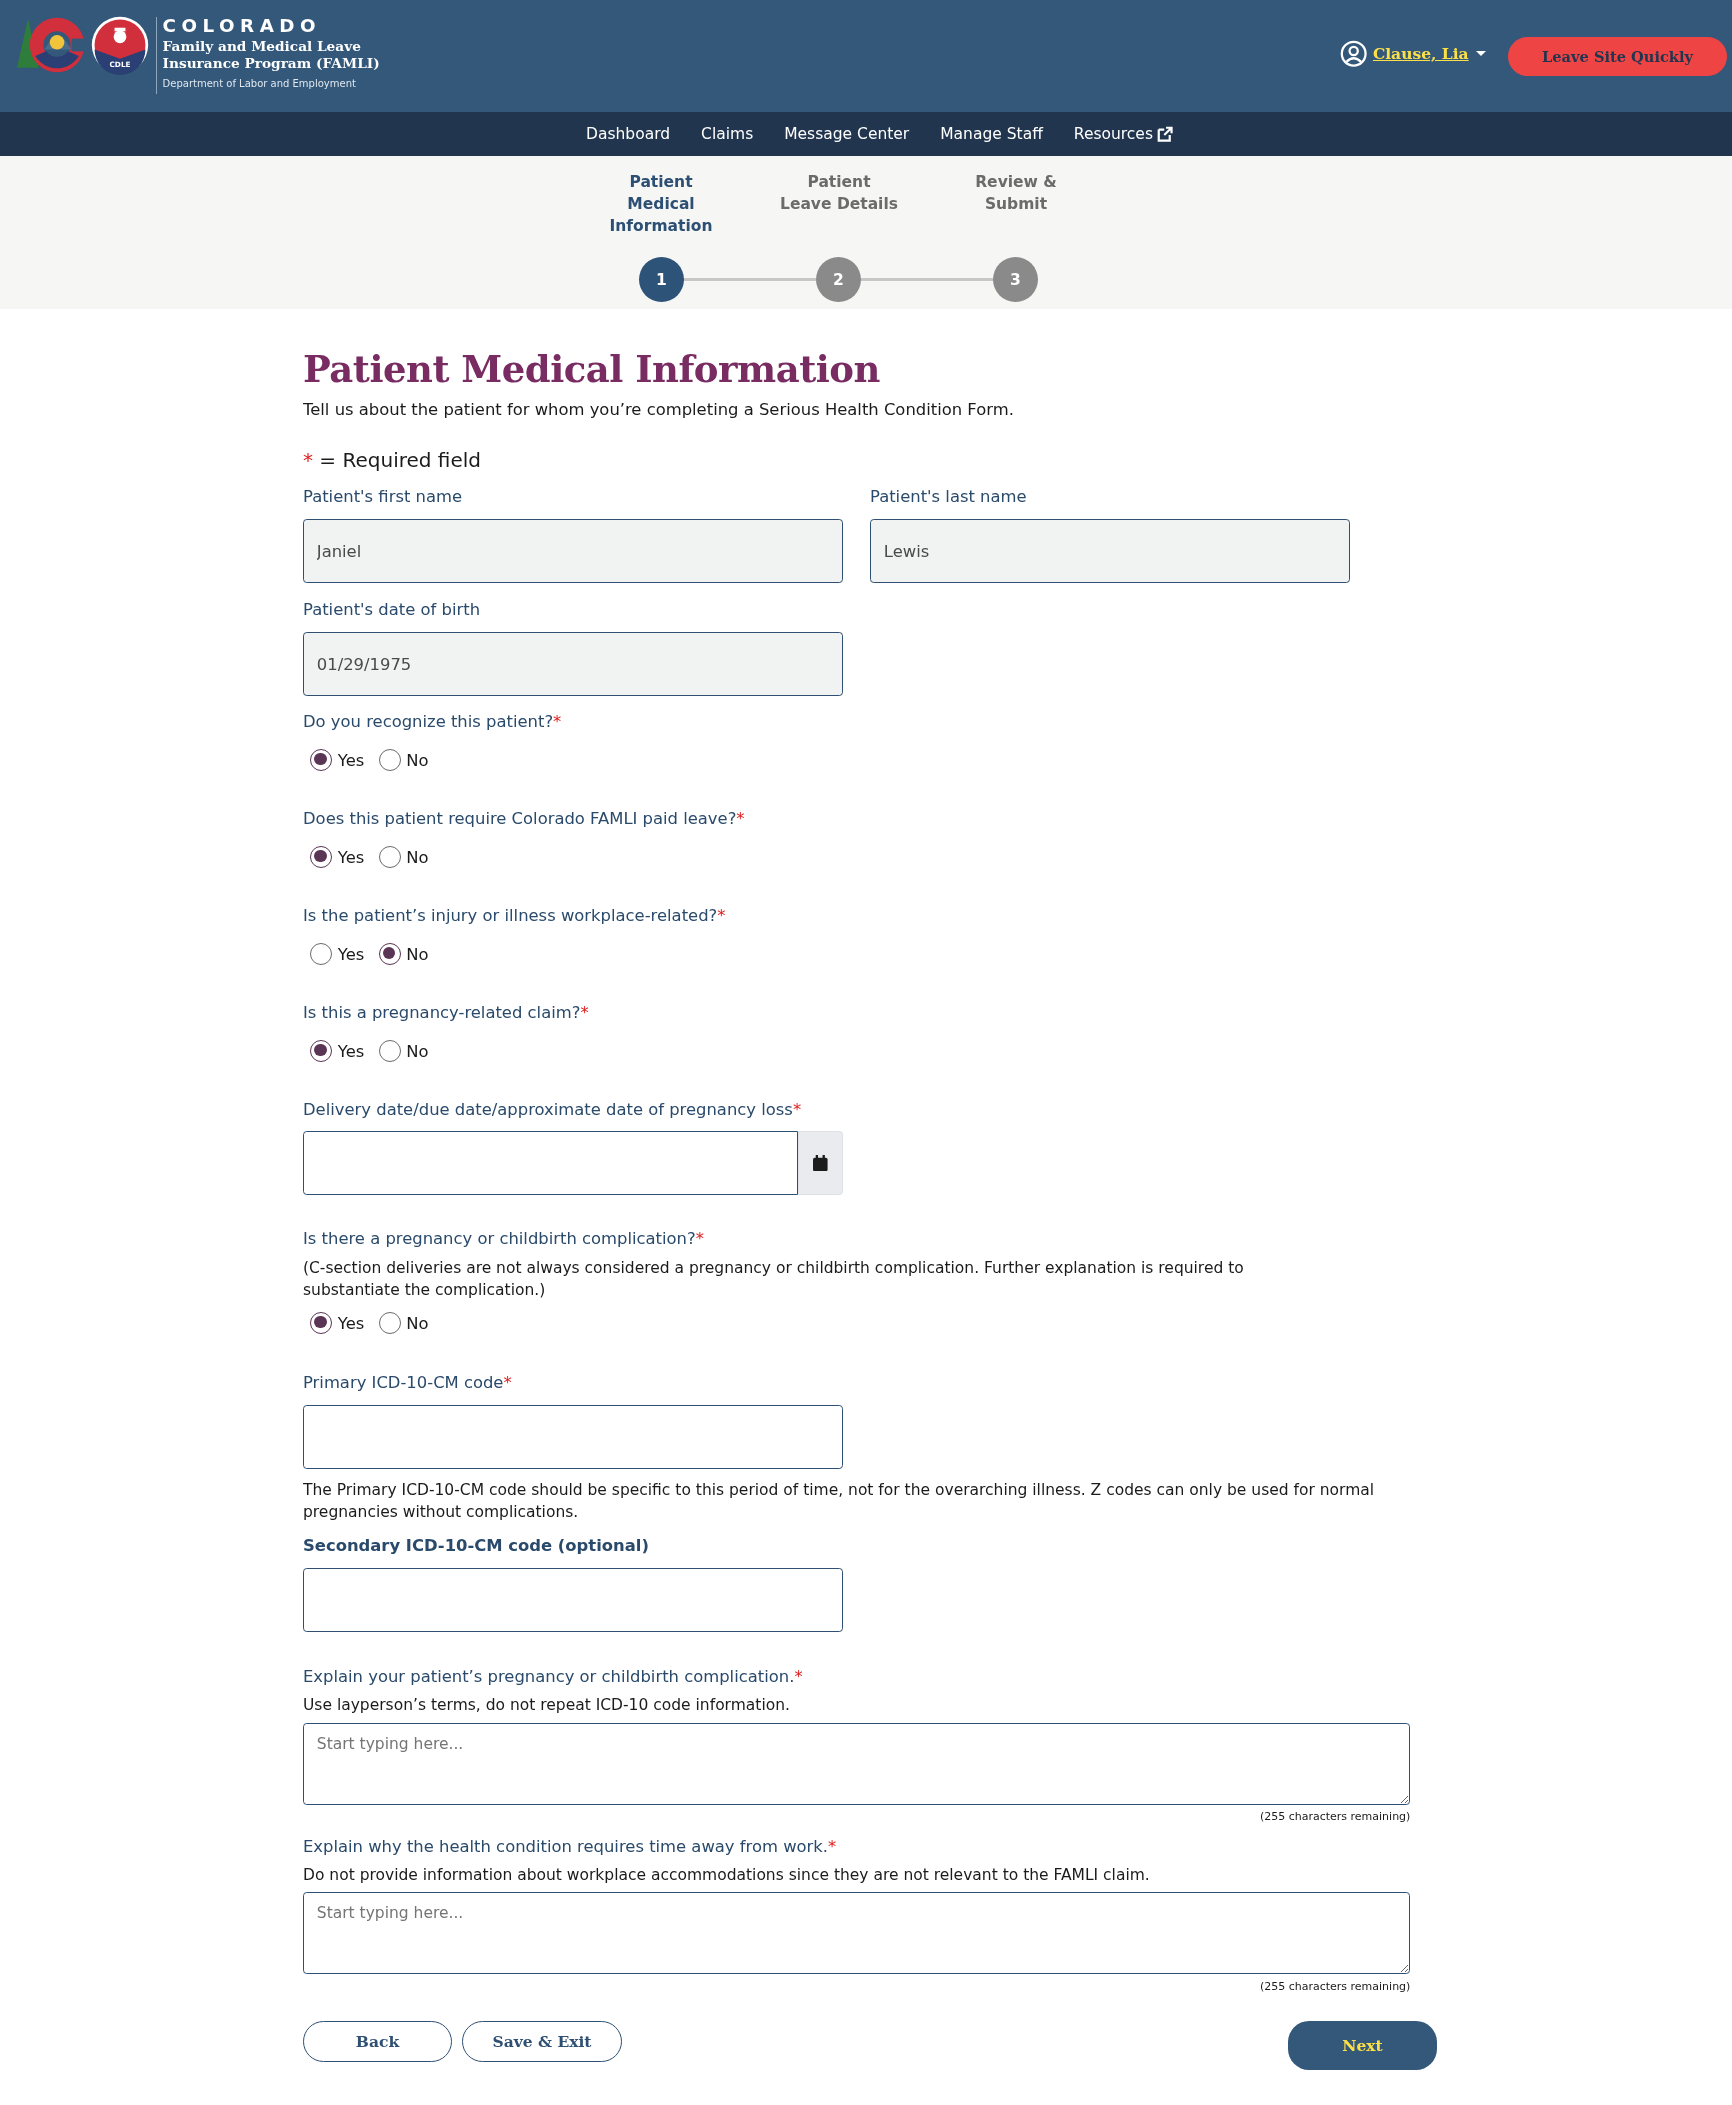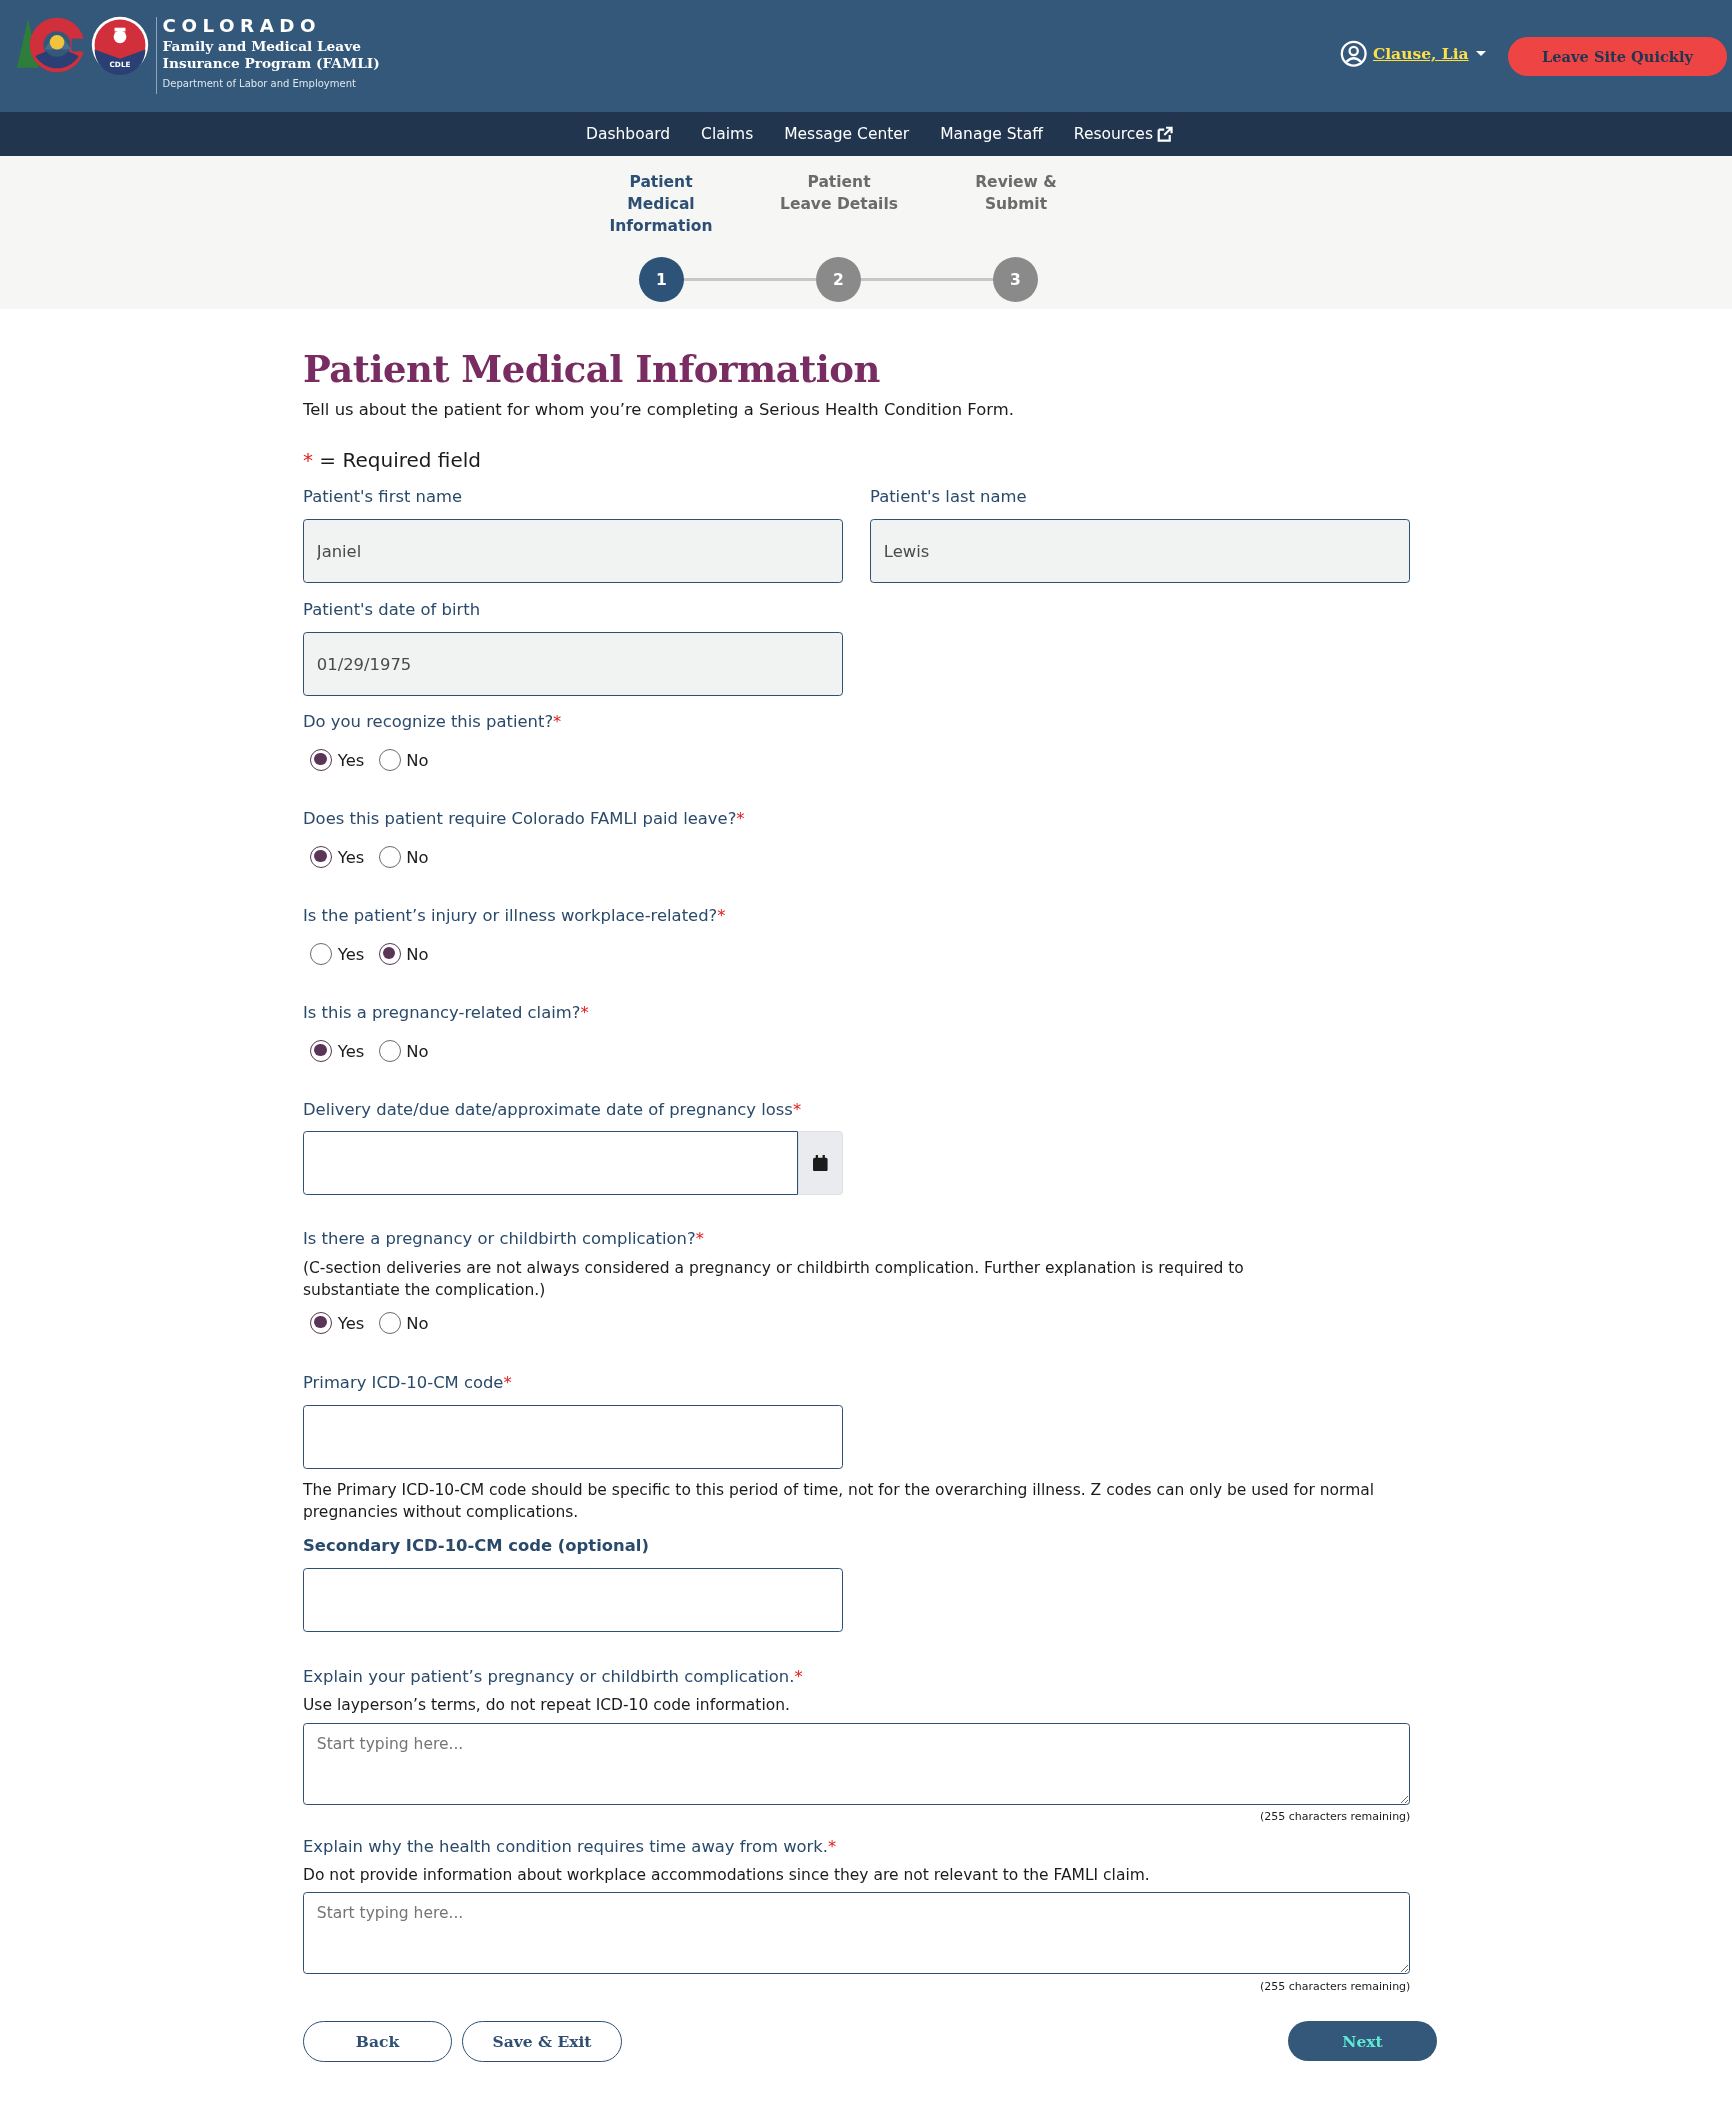--- a/index.html
+++ b/index.html
@@ -52,21 +52,21 @@
   .date-input { position: absolute; left: 0; top: 0; width: 495px; height: 64px; border: 1.8px solid #2f5073; border-right: 0.9px solid #2f5073; border-radius: 3.7px 0 0 3.7px; background: #fff; }
   .date-btn { position: absolute; left: 495px; top: 0; width: 45px; height: 64px; background: #e9ebee; border: 0.9px solid #dcdfe3; border-radius: 0 3.7px 3.7px 0; display: flex; align-items: center; justify-content: center; cursor: pointer; }
   .radio-group { position: absolute; display: flex; align-items: center; font-size: 16.4px; }
   .radio-opt { display: flex; align-items: center; margin-right: 14.6px; cursor: pointer; }
   .radio { width: 22px; height: 22px; border-radius: 50%; border: 1.4px solid #6b6b6b; background: #fff; margin-right: 5.5px; position: relative; }
   .radio.checked { border: 1.8px solid #5b3556; }
   .radio.checked::after { content: ""; position: absolute; left: 2.7px; top: 2.7px; width: 12.8px; height: 12.8px; border-radius: 50%; background: #5b3556; }
   .textarea { position: absolute; width: 1107px; height: 82px; border: 1.8px solid #2f5073; border-radius: 3.7px; background: #fff; font-family: "DejaVu Sans", sans-serif; font-size: 15.5px; color: #6f6f6f; padding: 11px 12.8px; resize: vertical; }
   .char-count { position: absolute; right: 25.6px; font-size: 11px; color: #1b1b1b; white-space: nowrap; }
   .btn-outline { position: absolute; height: 41px; border-radius: 21px; border: 1.8px solid #2f5073; background: #fff; color: #2f5073; font-family: "DejaVu Serif", serif; font-weight: bold; font-size: 15.5px; cursor: pointer; }
-  .btn-primary { position: absolute; height: 40px; border-radius: 21px; border: none; background: #33587a; color: #5eead4; font-family: "DejaVu Serif", serif; font-weight: bold; font-size: 15.5px; cursor: pointer; }
+  .btn-primary { position: absolute; height: 49px; border-radius: 21px; border: none; background: #33587a; color: #fde047; font-family: "DejaVu Serif", serif; font-weight: bold; font-size: 15.5px; cursor: pointer; }
 </style>
 </head>
 <body>
 
 <header class="top-header">
   <div class="logo-wrap">
     <svg class="logo-co" viewBox="0 0 82 66">
       <polygon points="14,4 2,58 26,58" fill="#2e7d3a"></polygon>
       <circle cx="46" cy="33" r="30" fill="#d22f3c"></circle>
       <circle cx="46" cy="33" r="15" fill="#33587a"></circle>
@@ -141,21 +141,21 @@
 </section>
 
 <main class="content">
   <h1 class="page-title">Patient Medical Information</h1>
   <p class="intro">Tell us about the patient for whom you’re completing a Serious Health Condition Form.</p>
   <p class="req-note"><span class="req-star">*</span><span> = Required field</span></p>
 
   <label class="field-label" style="top:178px; left:0;">Patient's first name</label>
   <input class="text-input readonly" style="top: 210px; left: 0px; width: 540px;" readonly="" value="Janiel">
   <label class="field-label" style="top:178px; left:567px;">Patient's last name</label>
-  <input class="text-input readonly" style="top: 210px; left: 567px; width: 540px;" readonly="" value="Lewis">
+  <input class="text-input readonly" style="top: 210px; left: 567px; width: 480px;" readonly="" value="Lewis">
 
   <label class="field-label" style="top:291px; left:0;">Patient's date of birth</label>
   <input class="text-input readonly" style="top: 323px; left: 0px; width: 540px;" readonly="" value="01/29/1975">
 
   <div class="field-label" style="top:403px; left:0;"><span>Do you recognize this patient?</span><span class="req-star">*</span></div>
   <div class="radio-group" style="top:440px; left:7.3px;">
     <label class="radio-opt">
         <span class="radio checked"></span>
         <span>Yes</span>
       </label>

